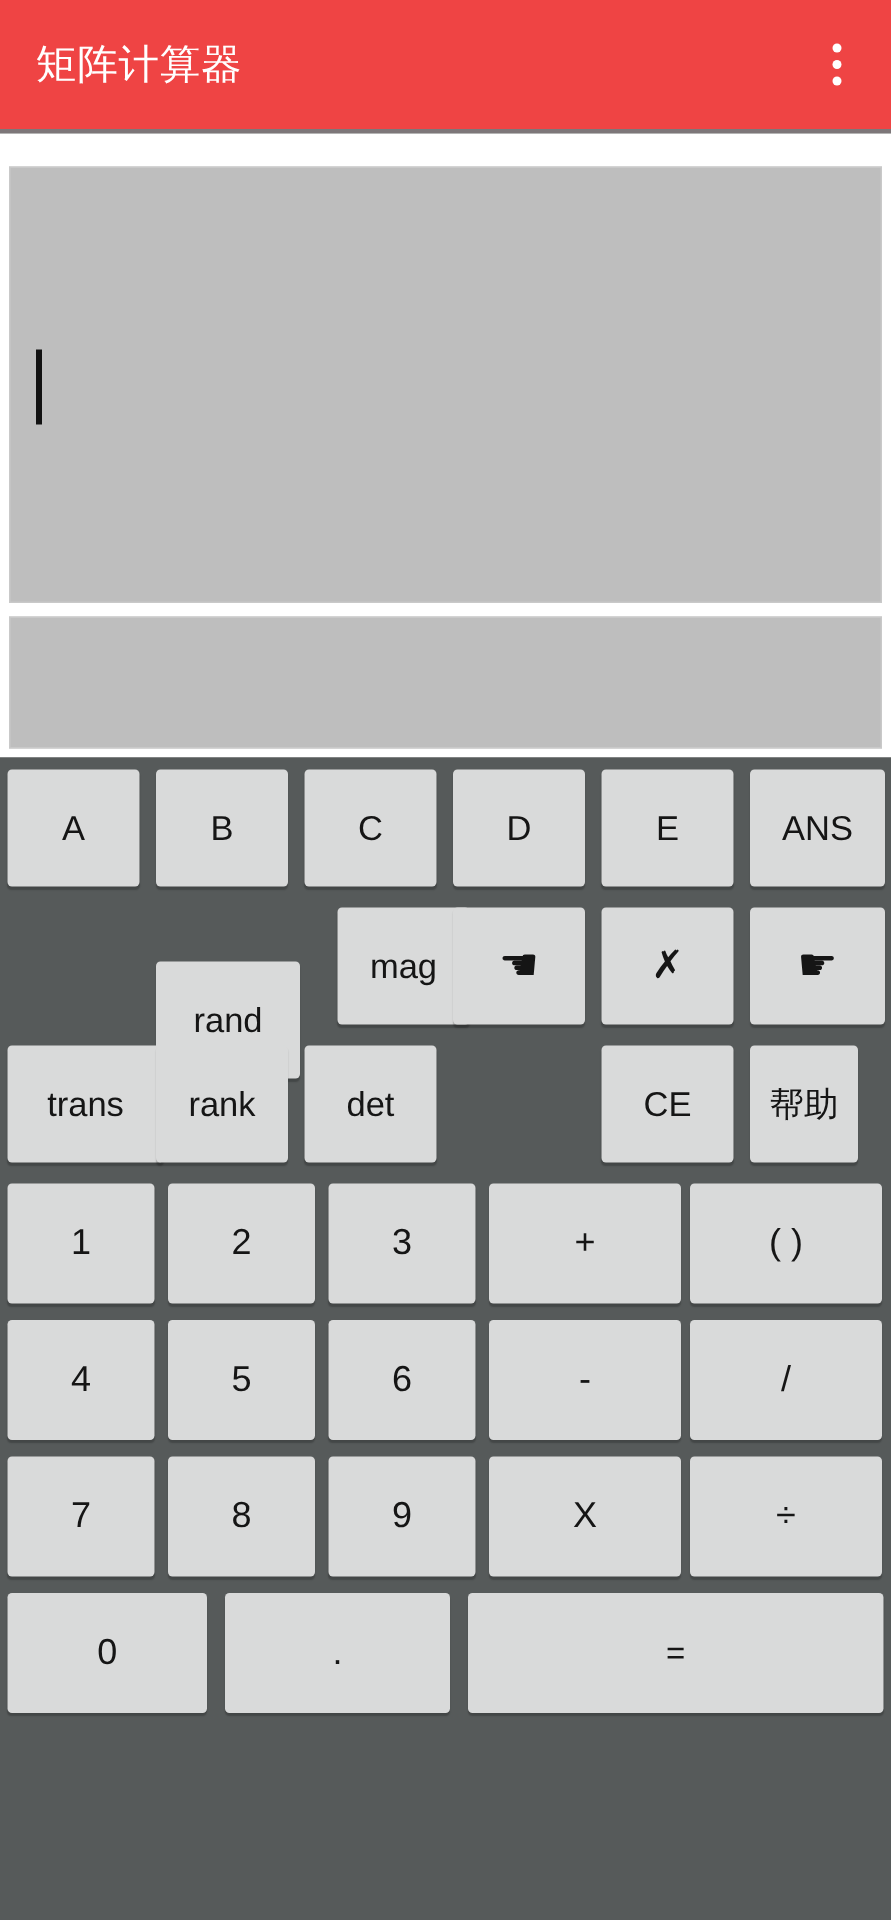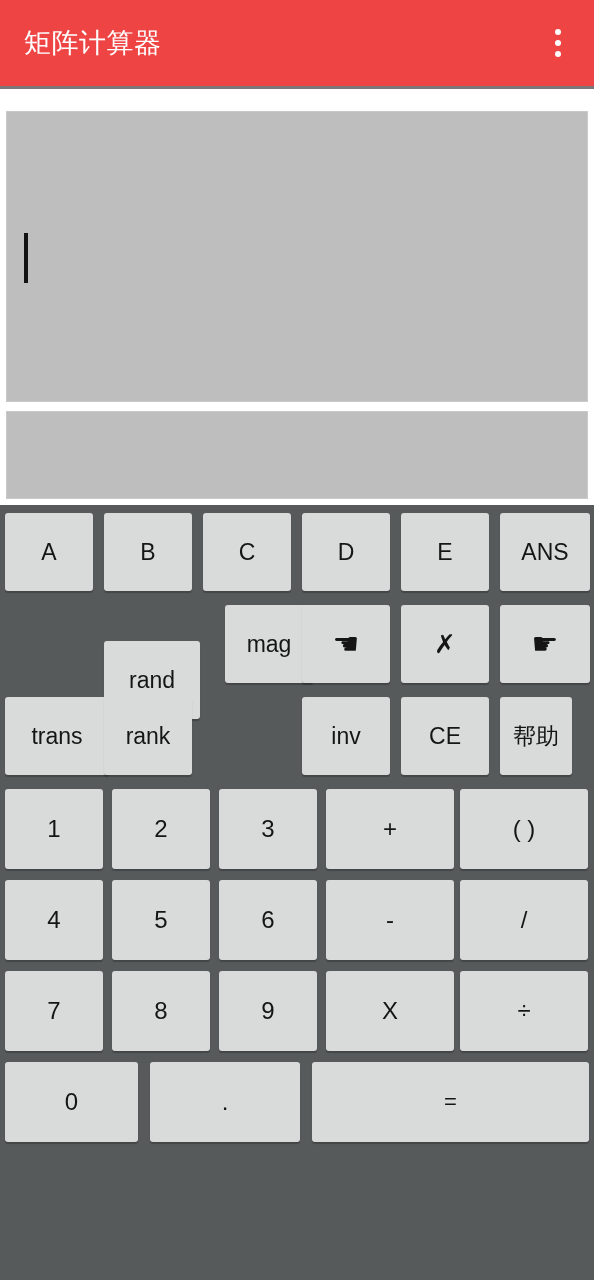--- a/index.html
+++ b/index.html
@@ -202,21 +202,21 @@
       <button class="key fn" style="left: 302px; top: 8px; width: 88px; height: 78px;">D</button>
       <button class="key fn" style="left: 401px; top: 8px; width: 88px; height: 78px;">E</button>
       <button class="key fn" style="left: 500px; top: 8px; width: 90px; height: 78px; text-align: right;">ANS</button>
       <button class="key fn" style="left: 104px; top: 100px; width: 96px; height: 78px; margin-top: 36px;">rand</button>
       <button class="key fn" style="left: 203px; top: 100px; width: 88px; height: 78px; margin-left: 22px;">mag</button>
       <button class="key hand" style="left: 302px; top: 100px; width: 88px; height: 78px;">☚</button>
       <button class="key glyph" style="left: 401px; top: 100px; width: 88px; height: 78px;">✗</button>
       <button class="key hand" style="left: 500px; top: 100px; width: 90px; height: 78px;">☛</button>
       <button class="key fn" style="left: 5px; top: 192px; width: 104px; height: 78px;">trans</button>
       <button class="key fn" style="left: 104px; top: 192px; width: 88px; height: 78px;">rank</button>
-      <button class="key fn" style="left: 302px; top: 192px; width: 88px; height: 78px;">inv</button>
+      <button class="key fn" style="left: 203px; top: 192px; width: 88px; height: 78px;">det</button>
       <button class="key fn" style="left: 401px; top: 192px; width: 88px; height: 78px;">CE</button>
       <button class="key cjk" style="left: 500px; top: 192px; width: 72px; height: 78px;">帮助</button>
       <button class="key num" style="left: 5px; top: 284px; width: 98px; height: 80px;">1</button>
       <button class="key num" style="left: 112px; top: 284px; width: 98px; height: 80px;">2</button>
       <button class="key num" style="left: 219px; top: 284px; width: 98px; height: 80px;">3</button>
       <button class="key num" style="left: 326px; top: 284px; width: 128px; height: 80px;">+</button>
       <button class="key num" style="left: 460px; top: 284px; width: 128px; height: 80px;">( )</button>
       <button class="key num" style="left: 5px; top: 375px; width: 98px; height: 80px;">4</button>
       <button class="key num" style="left: 112px; top: 375px; width: 98px; height: 80px;">5</button>
       <button class="key num" style="left: 219px; top: 375px; width: 98px; height: 80px;">6</button>

